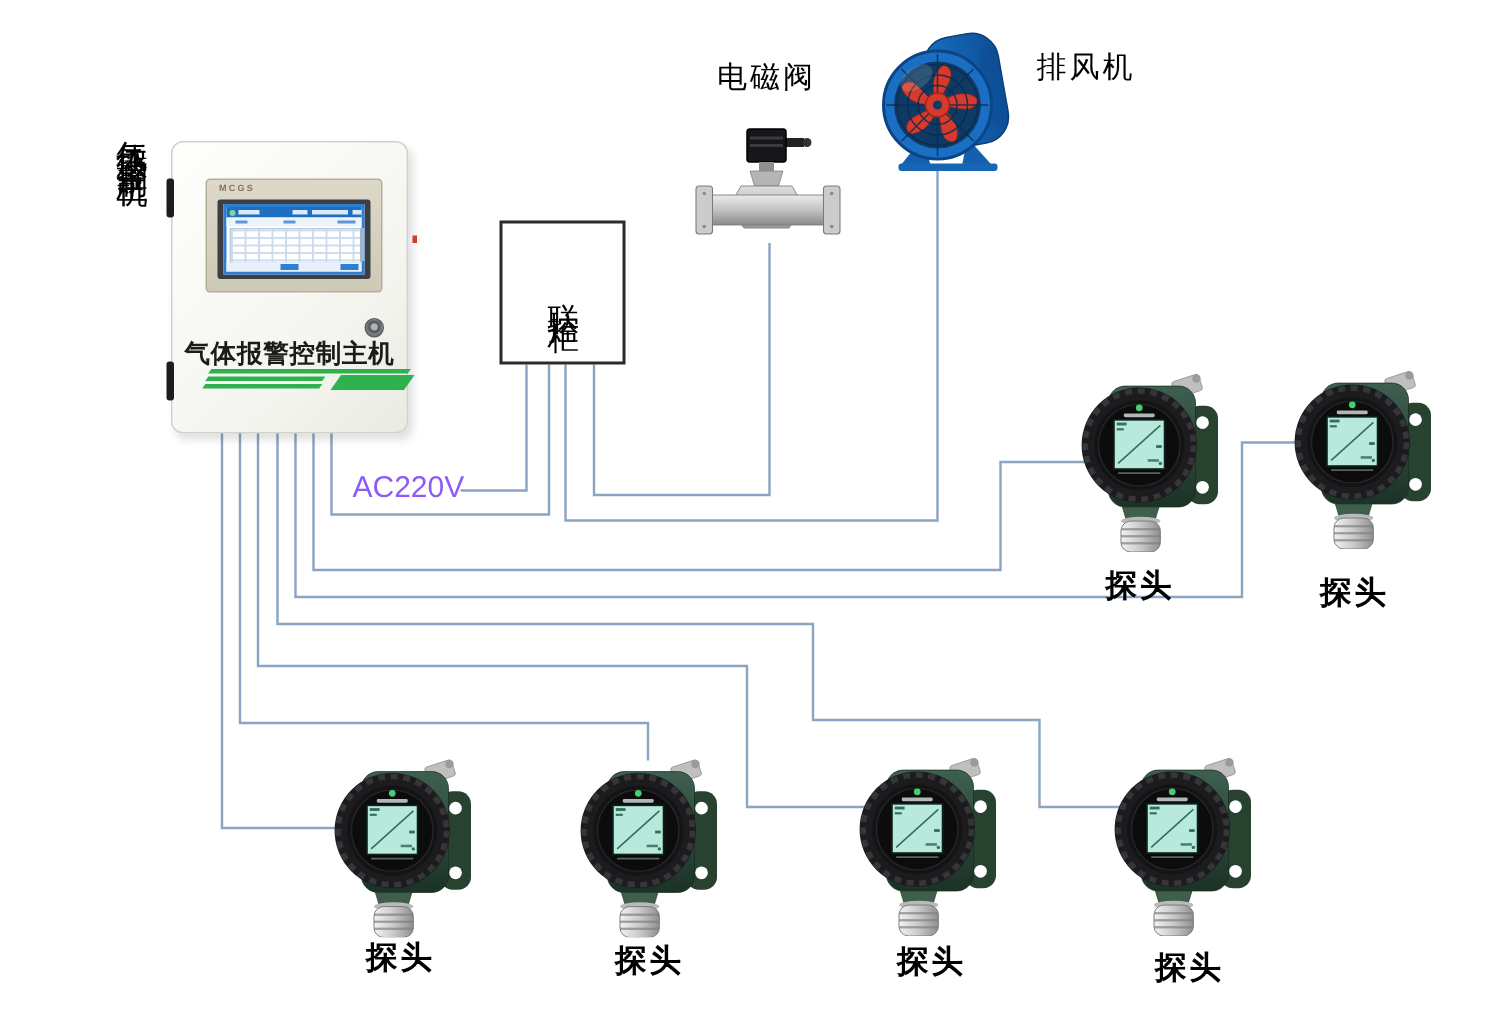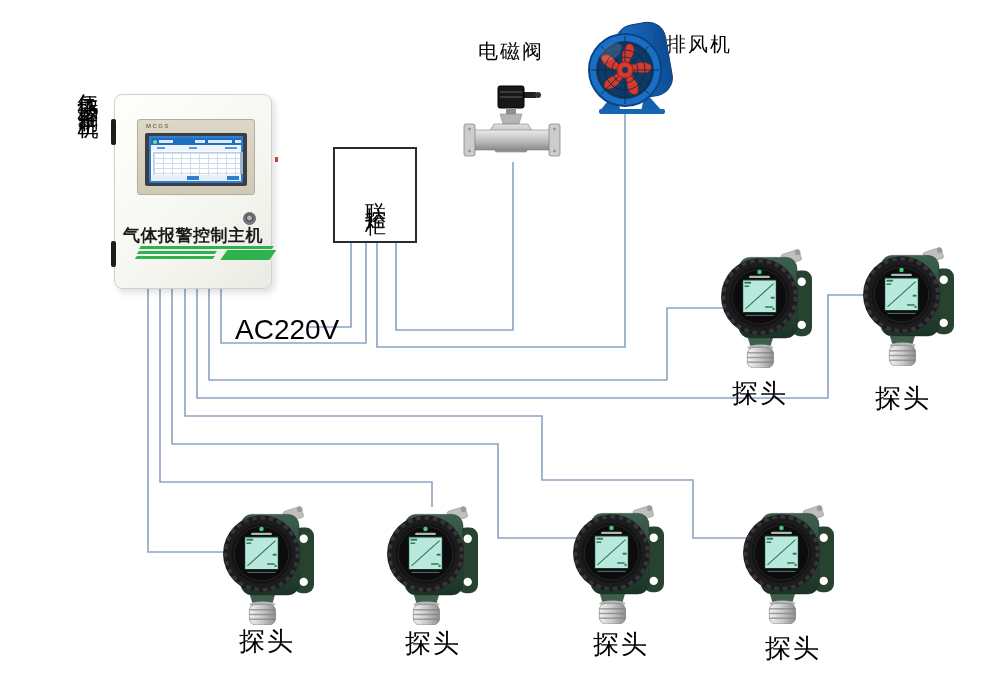--- a/index.html
+++ b/index.html
@@ -5,21 +5,21 @@
   html,body{margin:0;padding:0;background:#fff;}
   .stage{position:relative;width:994px;height:679px;background:#ffffff;overflow:hidden;
          font-family:"Liberation Sans",sans-serif;}
   .abs{position:absolute;}
   
   #wiring{position:absolute;left:0;top:0;z-index:1;}
   #wiring polyline{fill:none;stroke:#8aa4c2;stroke-width:1.6;}
   
   .cn{font-family:"Liberation Serif",serif;color:#000000;}
   .vtext{writing-mode:vertical-rl;text-orientation:upright;}
-  .probe-label{font-size:26px;letter-spacing:2px;transform:translateX(-50%);white-space:nowrap;z-index:3;}
+  .probe-label{font-size:21px;letter-spacing:2px;transform:translateX(-50%);white-space:nowrap;z-index:3;font-weight:bold;}
   
   .controller{left:114px;top:94px;width:156px;height:193px;z-index:2;
     background:linear-gradient(135deg,#fefefc 0%,#f4f4ef 70%,#eaeae4 100%);
     border:1px solid #d2d2cb;border-radius:8px;
     box-shadow:3px 4px 6px rgba(0,0,0,.12);}
   .hinge{left:-4px;width:5px;height:26px;background:#1d1d1d;border-radius:2px;}
   .hmi{left:22px;top:24px;width:116px;height:74px;background:linear-gradient(#ddd8c8,#cfc9b7);
        border:1px solid #b4ad99;border-radius:3px;}
   .hmi-brand{left:8px;top:3px;font-size:6px;font-weight:bold;letter-spacing:1.5px;color:#7c765c;}
   .hmi-bezel{left:7px;top:13px;width:102px;height:53px;background:#3b3e42;border-radius:2px;}
@@ -40,23 +40,23 @@
         background:radial-gradient(circle at 50% 45%,#aeb2b6 0 2px,#4c5054 3px,#7c8084 5px);border:1px solid #5a5e62;}
   .front-label{left:0;top:129px;width:156px;text-align:center;font-weight:bold;font-size:17px;color:#1b1b1b;letter-spacing:.5px;}
   .stripes{left:21px;top:151px;width:137px;height:14px;}
   .st{position:absolute;background:#2eb24e;transform:skewX(-35deg);}
   
   .cabinet{left:333px;top:147px;width:80px;height:92px;background:#fff;border:2px solid #2b2b2b;z-index:2;
            display:flex;align-items:center;justify-content:center;}
   .cabinet-label{font-size:21px;letter-spacing:7px;line-height:1;}
   
   .side-label{left:74px;top:76px;font-size:21px;letter-spacing:3.5px;z-index:2;}
-  .ac-label{left:235px;top:314px;font-size:28px;color:#000000;z-index:2;}
+  .ac-label{left:235px;top:314px;font-size:20px;color:#8b5cf6;z-index:2;}
   .valve-label{left:511px;top:38px;font-size:20px;letter-spacing:2px;transform:translateX(-50%);z-index:2;white-space:nowrap;}
-  .fan-label{left:666px;top:31px;font-size:20px;letter-spacing:2px;z-index:2;white-space:nowrap;}
+  .fan-label{left:691px;top:31px;font-size:20px;letter-spacing:2px;z-index:2;white-space:nowrap;}
   .gfx{z-index:2;}
 </style>
 </head>
 <body>
 
 <div class="stage">
 
   <svg id="wiring" width="994" height="679">
     <polyline points="307,327 351,327 351,240"></polyline>
     <polyline points="221,287 221,343 366,343 366,240"></polyline>

